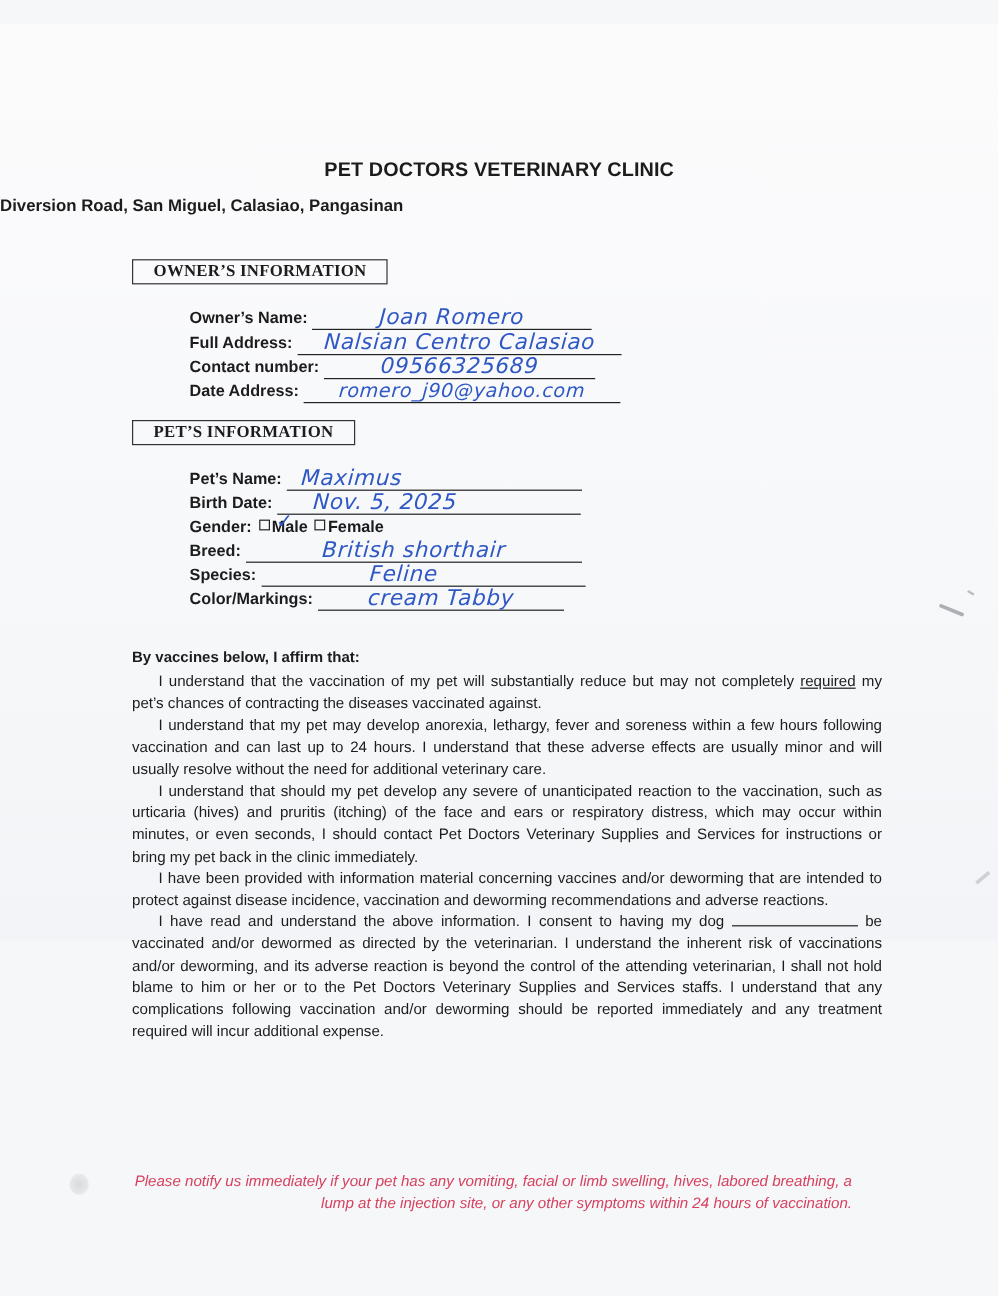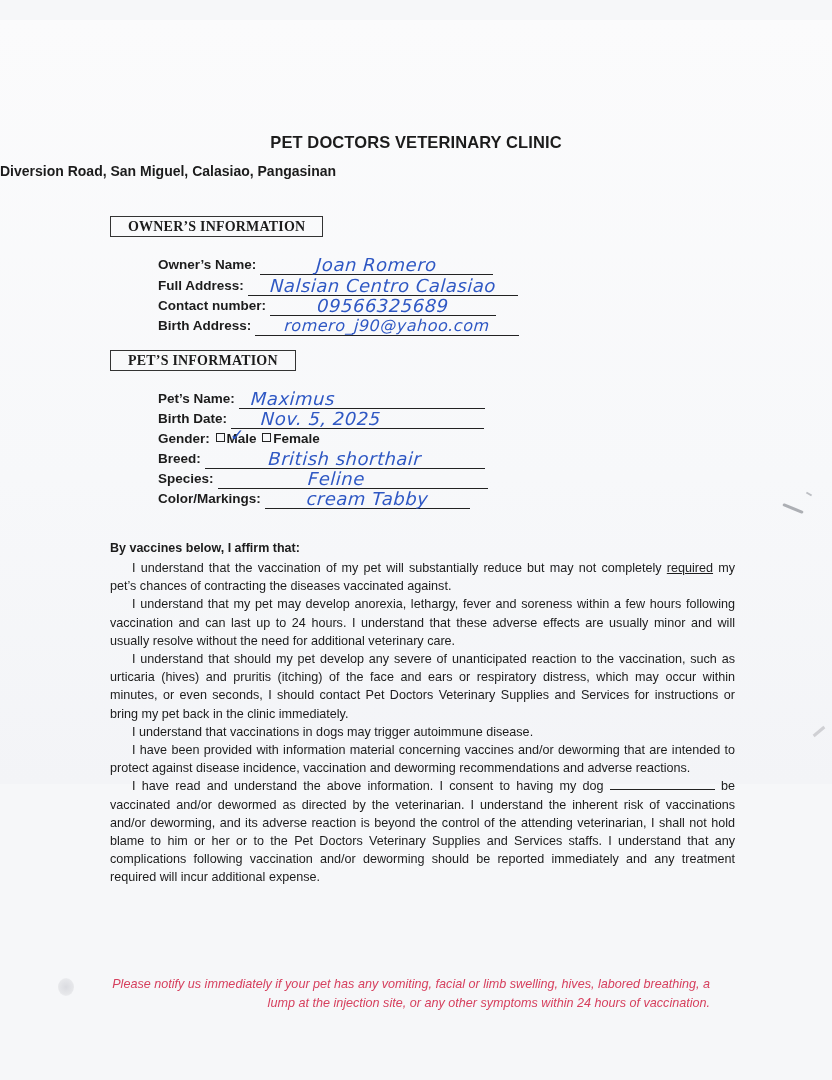--- a/index.html
+++ b/index.html
@@ -112,21 +112,21 @@
   <div class="field" style="top:235px;">
     <span class="label">Owner’s Name:</span><span class="line" style="width:233px;"><span class="hand">Joan Romero</span></span>
   </div>
   <div class="field" style="top:256px;">
     <span class="label">Full Address:</span><span class="line" style="width:270px;"><span class="hand">Nalsian Centro Calasiao</span></span>
   </div>
   <div class="field" style="top:276px;">
     <span class="label">Contact number:</span><span class="line" style="width:226px;"><span class="hand">09566325689</span></span>
   </div>
   <div class="field" style="top:296px;">
-    <span class="label">Birth Address:</span><span class="line" style="width:264px;"><span class="hand" style="font-size:16px;">romero_j90@yahoo.com</span></span>
+    <span class="label">Date Address:</span><span class="line" style="width:264px;"><span class="hand" style="font-size:16px;">romero_j90@yahoo.com</span></span>
   </div>
 
   <div class="section-box" style="top:330px;">PET’S INFORMATION</div>
 
   <div class="field" style="top:369px;">
     <span class="label">Pet’s Name:</span><span class="line" style="width:246px;"><span class="hand" style="text-align:left;padding-left:12px;">Maximus</span></span>
   </div>
   <div class="field" style="top:389px;">
     <span class="label">Birth Date:</span><span class="line" style="width:253px;"><span class="hand" style="text-align:left;padding-left:30px;">Nov. 5, 2025</span></span>
   </div>
@@ -144,21 +144,20 @@
   </div>
   <div class="field" style="top:469px;">
     <span class="label">Color/Markings:</span><span class="line" style="width:205px;"><span class="hand">cream Tabby</span></span>
   </div>
 
   <div class="affirm-heading">By vaccines below, I affirm that:</div>
   <div class="body-text">
     <p><span>I understand that the vaccination of my pet will substantially reduce but may not completely </span><span class="u">required</span><span> my pet’s chances of contracting the diseases vaccinated against.</span></p>
     <p>I understand that my pet may develop anorexia, lethargy, fever and soreness within a few hours following vaccination and can last up to 24 hours. I understand that these adverse effects are usually minor and will usually resolve without the need for additional veterinary care.</p>
     <p>I understand that should my pet develop any severe of unanticipated reaction to the vaccination, such as urticaria (hives) and pruritis (itching) of the face and ears or respiratory distress, which may occur within minutes, or even seconds, I should contact Pet Doctors Veterinary Supplies and Services for instructions or bring my pet back in the clinic immediately.</p>
-    <p>I understand that vaccinations in dogs may trigger autoimmune disease.</p>
     <p>I have been provided with information material concerning vaccines and/or deworming that are intended to protect against disease incidence, vaccination and deworming recommendations and adverse reactions.</p>
     <p><span>I have read and understand the above information. I consent to having my dog </span><span class="blank"></span><span> be vaccinated and/or dewormed as directed by the veterinarian. I understand the inherent risk of vaccinations and/or deworming, and its adverse reaction is beyond the control of the attending veterinarian, I shall not hold blame to him or her or to the Pet Doctors Veterinary Supplies and Services staffs. I understand that any complications following vaccination and/or deworming should be reported immediately and any treatment required will incur additional expense.</span></p>
   </div>
 
 
   <div class="notice">Please notify us immediately if your pet has any vomiting, facial or limb swelling, hives, labored breathing, a lump at the injection site, or any other symptoms within 24 hours of vaccination.</div>
 
   <div class="blot"></div>
   <div class="streak"></div>
   <div class="streak2"></div>

